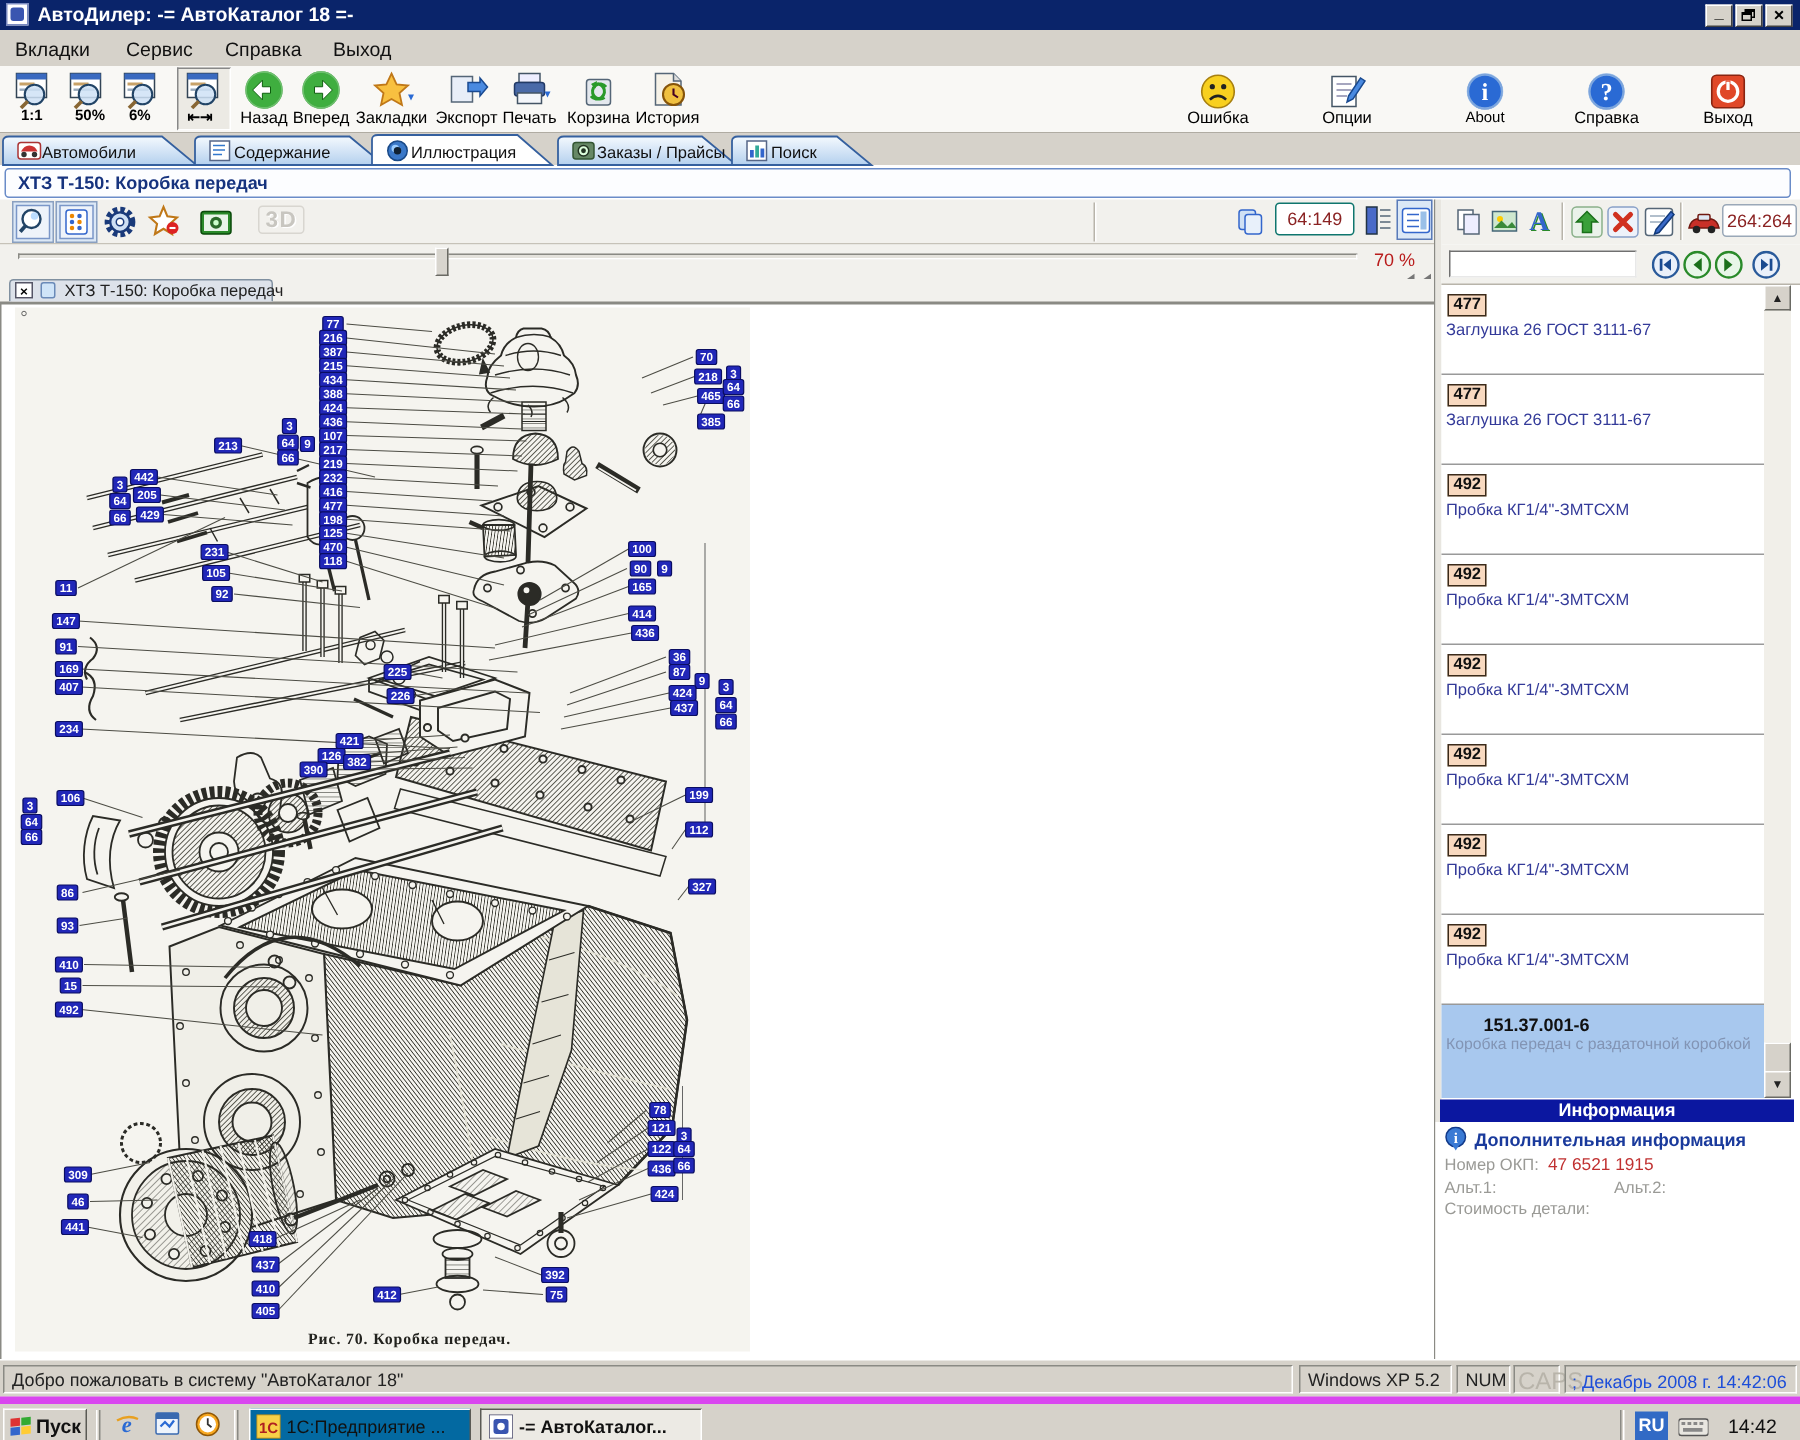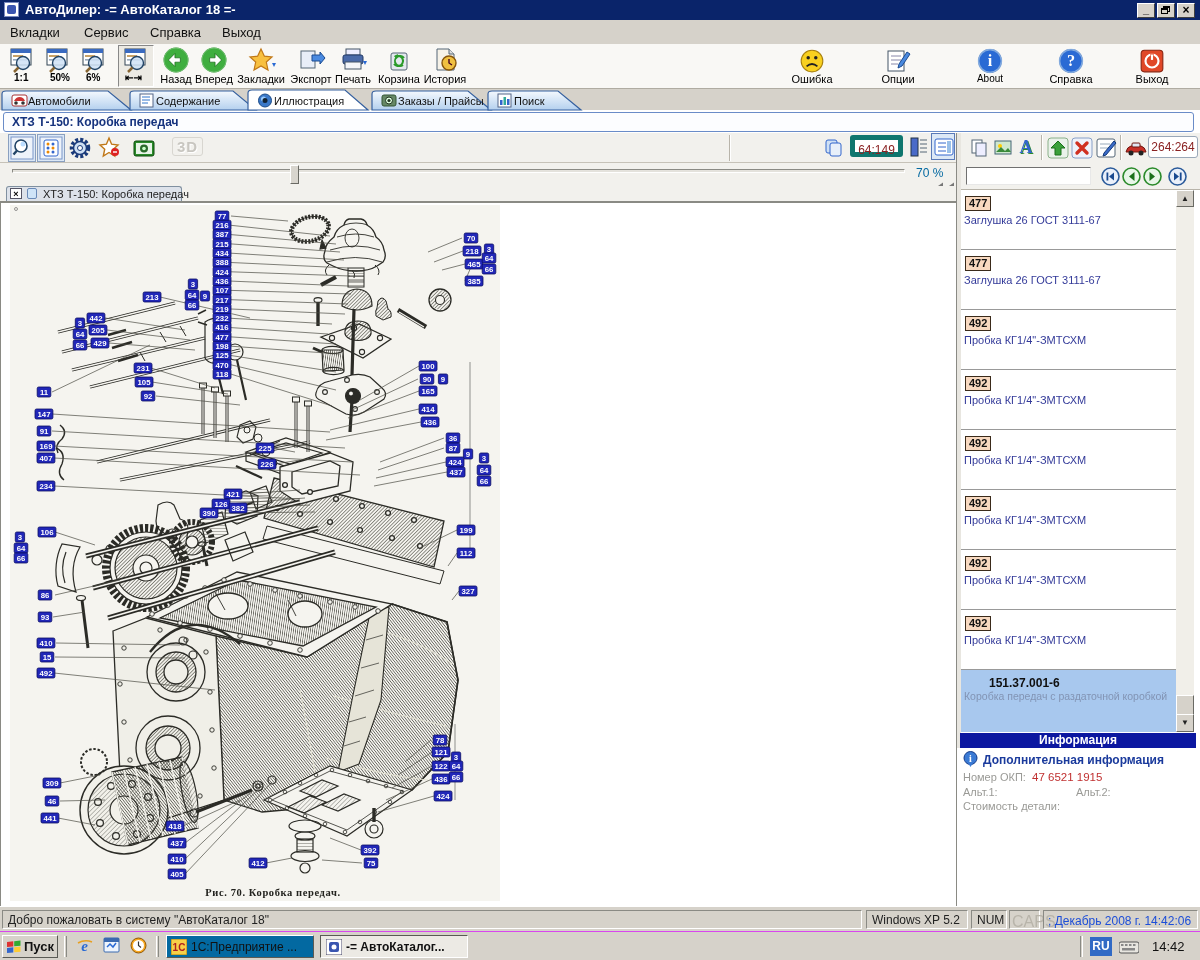--- a/index.html
+++ b/index.html
@@ -273,21 +273,21 @@
         <rect x="2" y="5" width="20" height="15" rx="2" fill="#2a8a2a" stroke="#0a4a0a"></rect>
         <rect x="4" y="7" width="16" height="11" fill="#e8f4e8"></rect>
         <circle cx="12" cy="12.5" r="4" fill="#2a6a2a"></circle>
         <circle cx="12" cy="12.5" r="1.8" fill="#cfc"></circle>
       </svg></div>
     <div class="abs nw" style="left:172px;top:4px;font-size:15px;font-weight:bold;color:#c8c6c0;text-shadow:1px 1px 0 #fff;letter-spacing:1px;border:1px solid #d8d6d0;padding:0 4px;border-radius:3px">3D</div>
     <svg class="abs" style="left:824px;top:5px" width="20" height="20" viewBox="0 0 20 20">
       <rect x="2" y="2" width="11" height="13" rx="2" fill="#cfe0f4" stroke="#36c"></rect>
       <rect x="6" y="5" width="11" height="13" rx="2" fill="#e8f0fa" stroke="#36c"></rect>
     </svg>
-    <div class="abs" style="left:850px;top:2px;width:53px;height:22px;background:#fff;border:5px solid #0f766e;border-radius:3px;font-size:12px;color:#8a2222;text-align:center;line-height:21px">64:149</div>
+    <div class="abs" style="left:850px;top:2px;width:53px;height:22px;background:#fff;border:1px solid #0f766e;border-radius:3px;font-size:12px;color:#8a2222;text-align:center;line-height:21px">64:149</div>
     <svg class="abs" style="left:908px;top:3px" width="22" height="22" viewBox="0 0 22 22">
       <rect x="3" y="2" width="7" height="18" fill="#4a6ac8" stroke="#234"></rect>
       <line x1="12" y1="4" x2="19" y2="4" stroke="#567"></line>
       <line x1="12" y1="8" x2="19" y2="8" stroke="#567"></line>
       <line x1="12" y1="12" x2="19" y2="12" stroke="#567"></line>
       <line x1="12" y1="16" x2="19" y2="16" stroke="#567"></line>
     </svg>
     <div class="abs" style="left:931px;top:0px;width:24px;height:27px;border:1px solid #5a7ab8;background:#dce8f6"></div>
 <svg class="abs" style="left:933px;top:3px" width="22" height="22" viewBox="0 0 22 22">
       <rect x="2" y="3" width="18" height="16" rx="2" fill="#fff" stroke="#36c"></rect>
@@ -353,21 +353,21 @@
       </svg></div>
     <div class="abs" style="left:207px;top:4px"><svg width="19" height="19" viewBox="0 0 19 19">
         <circle cx="9.5" cy="9.5" r="8.5" fill="#eaf0fa" stroke="#2a5a9a" stroke-width="1.6"></circle>
         <polygon points="6,5.5 11,9.5 6,13.5" fill="#1a4a90"></polygon>
         <rect x="11.8" y="5.5" width="1.8" height="8" fill="#1a4a90"></rect>
       </svg></div>
   </div>
 <div class="abs" style="left:0;top:163px;width:956px;height:23px;background:#f2f1ed">
     <div class="abs" style="left:12px;top:6px;width:893px;height:4px;border:1px solid;border-color:#8a8a84 #fff #fff #8a8a84;background:#e4e2dc"></div>
     <div class="abs" style="left:290px;top:2px;width:9px;height:19px;background:#d8d5ce;border:1px solid;border-color:#fff #6a6a64 #6a6a64 #fff"></div>
-    <div class="abs nw" style="left:916px;top:3px;font-size:12px;color:#0369a1">70 %</div>
+    <div class="abs nw" style="left:916px;top:3px;font-size:12px;color:#b91c1c">70 %</div>
     <svg class="abs" style="left:936px;top:18px" width="22" height="10" viewBox="0 0 22 10">
       <polygon points="7,1.5 7,8.5 2,5" fill="#777"></polygon>
       <polygon points="13,1.5 13,8.5 18,5" fill="#777" transform="scale(-1,1) translate(-31,0)"></polygon>
     </svg>
   </div>
 <div class="abs" style="left:0;top:186px;width:956px;height:16px;background:#f2f1ed;border-bottom:1px solid #8a8a84">
 <div class="abs" style="left:6px;top:0px;width:176px;height:15px;background:#dde2ea;border:1px solid #8090a0;border-bottom:none;border-radius:3px 3px 0 0"></div>
 <div class="abs" style="left:10px;top:2px;width:12px;height:11px;background:#fff;border:1px solid #556;font-size:9px;line-height:10px;text-align:center;font-weight:bold">×</div>
 <div class="abs" style="left:27px;top:2px;width:10px;height:11px;background:#cfe4f8;border:1px solid #6a8ab8;border-radius:2px"></div>
 <div class="abs nw" style="left:43px;top:2px;font-size:11px;color:#222">ХТЗ Т-150: Коробка передач</div>
@@ -1108,21 +1108,21 @@
 <div class="abs" style="left:866px;top:3px;width:102px;height:19px;border:1px solid;border-color:#8a8a84 #fff #fff #8a8a84"></div>
 <div class="abs nw" style="left:872px;top:6px;font-size:12px;color:#222">Windows XP 5.2</div>
 <div class="abs" style="left:971px;top:3px;width:36px;height:19px;border:1px solid;border-color:#8a8a84 #fff #fff #8a8a84"></div>
 <div class="abs nw" style="left:977px;top:6px;font-size:12px;color:#222">NUM</div>
 <div class="abs" style="left:1009px;top:3px;width:31px;height:19px;border:1px solid;border-color:#8a8a84 #fff #fff #8a8a84"></div>
 <div class="abs nw" style="left:1012px;top:6px;font-size:16px;color:#b8b4aa">CAPS</div>
 <div class="abs" style="left:1043px;top:3px;width:155px;height:19px;border:1px solid;border-color:#8a8a84 #fff #fff #8a8a84;overflow:hidden">
       <div class="abs nw" style="left:4px;top:3px;font-size:12px;color:#1d4ed8">; Декабрь 2008 г. 14:42:06</div>
     </div>
 </div>
-<div class="abs" style="left:0;top:931px;width:1200px;height:29px;background:#d6d2ca;border-top:1px solid #d946ef">
+<div class="abs" style="left:0;top:931px;width:1200px;height:29px;background:#d6d2ca;border-top:5px solid #d946ef">
     <div class="abs" style="left:2px;top:3px;width:56px;height:23px;background:#d6d2ca;border:1px solid;border-color:#fff #5a5a54 #5a5a54 #fff">
 <div class="abs" style="left:3px;top:3px"><svg width="16" height="15" viewBox="0 0 16 15">
           <g transform="skewY(-6)">
             <rect x="1" y="3" width="6.3" height="5.2" fill="#d33"></rect>
             <rect x="8.2" y="3" width="6.3" height="5.2" fill="#3a3"></rect>
             <rect x="1" y="9" width="6.3" height="5.2" fill="#36c"></rect>
             <rect x="8.2" y="9" width="6.3" height="5.2" fill="#fc3"></rect>
           </g>
         </svg></div>
 <div class="abs nw" style="left:21px;top:3px;font-size:13px;font-weight:bold;color:#111">Пуск</div>

